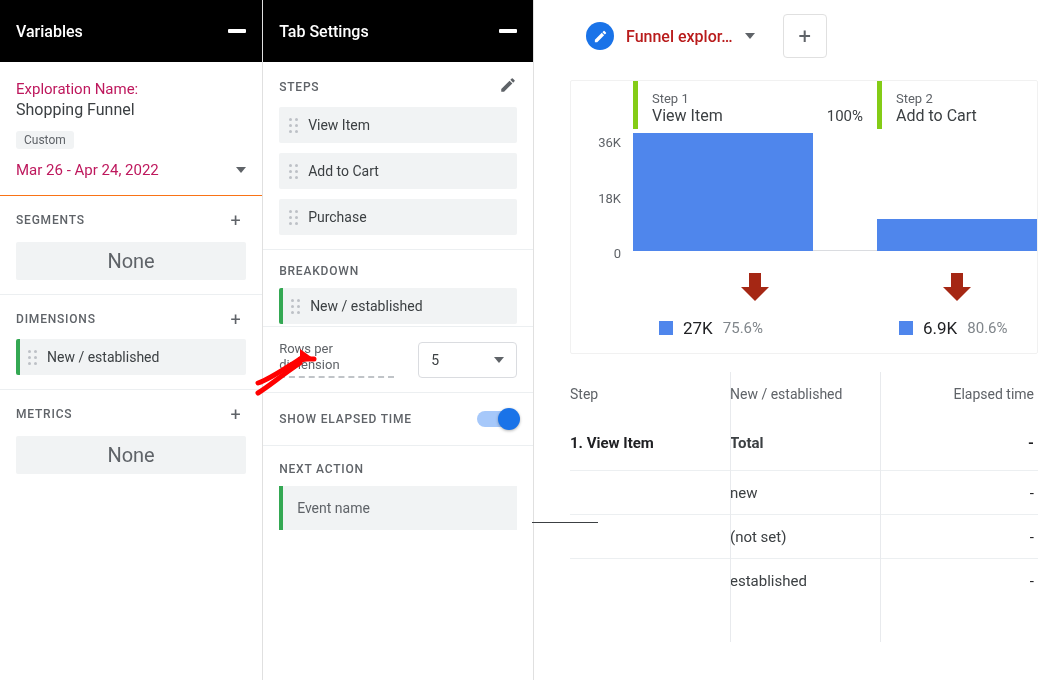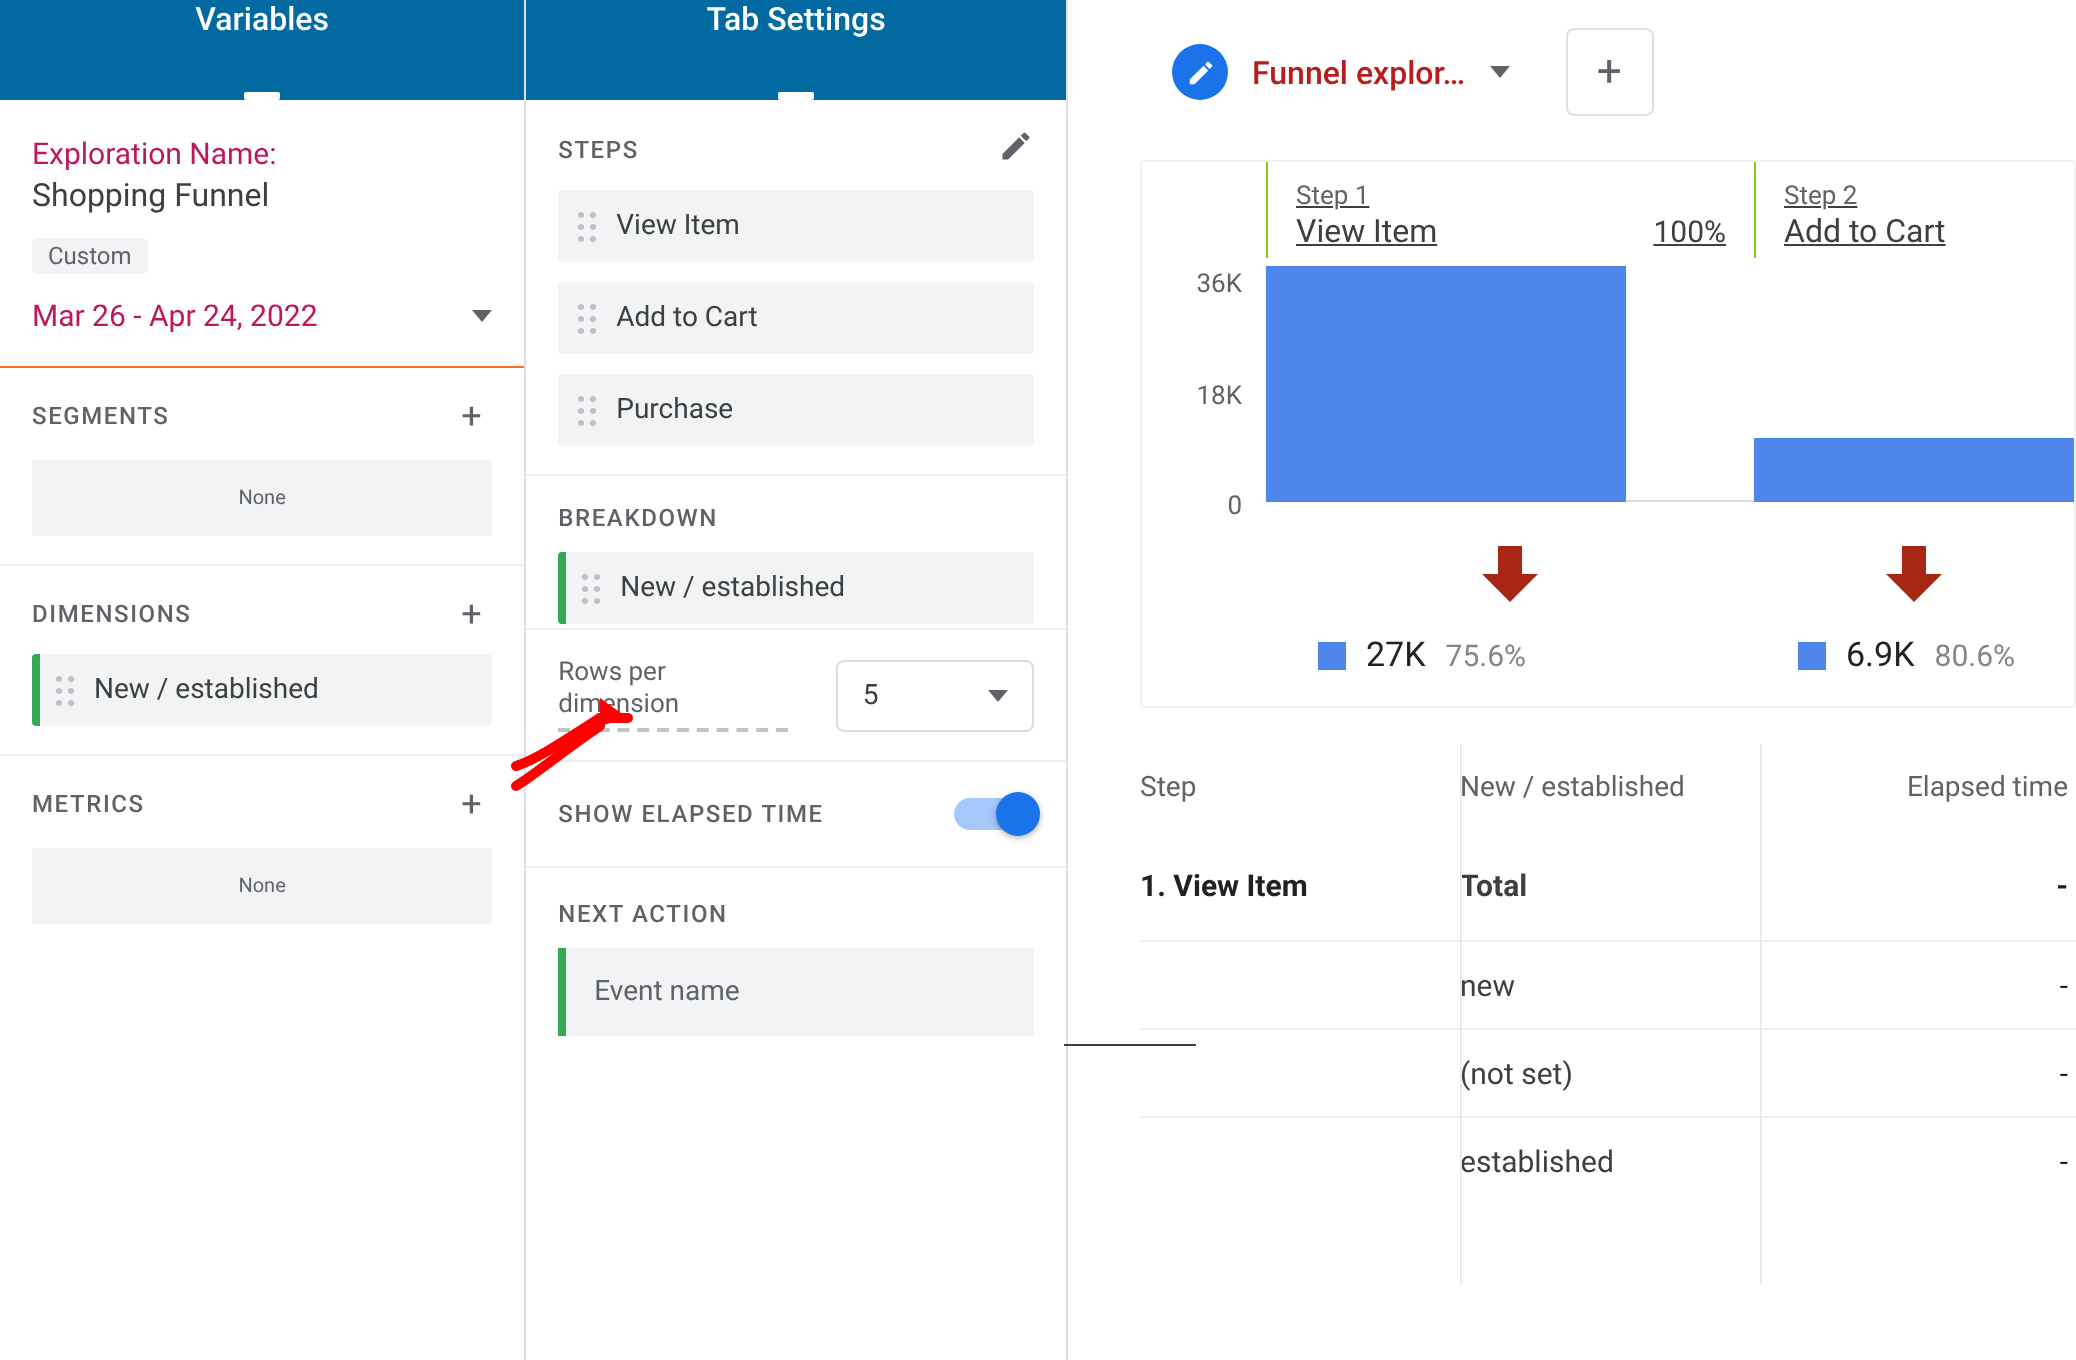--- a/index.html
+++ b/index.html
@@ -13,28 +13,27 @@
     overflow: hidden;
   }
   .app { display: flex; width: 1038px; height: 680px; position: relative; }
 
   
   .panel {
     border-right: 1px solid #e0e0e0;
     display: flex; flex-direction: column;
   }
   .panel-header {
-    background: #0369a1;
+    background: #000000;
     color: #fff;
     font-size: 16px;
     font-weight: 500;
     display: flex; align-items: center; justify-content: space-between;
     padding: 0 16px;
-    height: 50px;
-    flex-direction: column;
+    height: 62px;
   }
   .panel-header .minimize {
     width: 18px; height: 4px; background: #fff; border-radius: 1px;
   }
   .section {
     padding: 14px 16px 14px 16px;
     border-bottom: 1px solid #eceff1;
   }
   .section-title {
     font-size: 12px;
@@ -43,21 +42,21 @@
     font-weight: 500;
     display: flex; align-items: center; justify-content: space-between;
   }
   .chip-none {
     margin-top: 12px;
     background: #f1f3f4;
     color: #5f6368;
     height: 38px;
     display: flex; align-items: center; justify-content: center;
     border-radius: 2px;
-    font-size: 10px;
+    font-size: 20px;
   }
   .chip {
     margin-top: 10px;
     background: #f1f3f4;
     color: #3c4043;
     height: 36px;
     display: flex; align-items: center;
     border-radius: 2px;
     padding: 0 10px;
     gap: 10px;
@@ -166,23 +165,22 @@
     margin:22px 0 0 26px;
     border:1px solid #f1f1f1;
     border-radius:2px;
     padding-bottom:8px;
   }
   .step-headers {
     display:flex;
     padding-left:62px;
   }
   .step-col {
-    border-left:1px solid #84cc16;
+    border-left:5px solid #84cc16;
     padding:10px 14px 4px 14px;
-    text-decoration:underline;
   }
   .step-col.one { width:244px; display:flex; justify-content:space-between; align-items:flex-end; }
   .step-col.two { width:160px; }
   .step-kicker { color:#5f6368; font-size:13px; }
   .step-name { font-size:16px; color:#3c4043; margin-top:0px; }
   .pct { color:#3c4043; font-size:15px; }
 
   .chart-area { position:relative; height:130px; margin-top:4px; }
   .yaxis {
     position:absolute; left:0; top:0; width:62px; height:100%;

